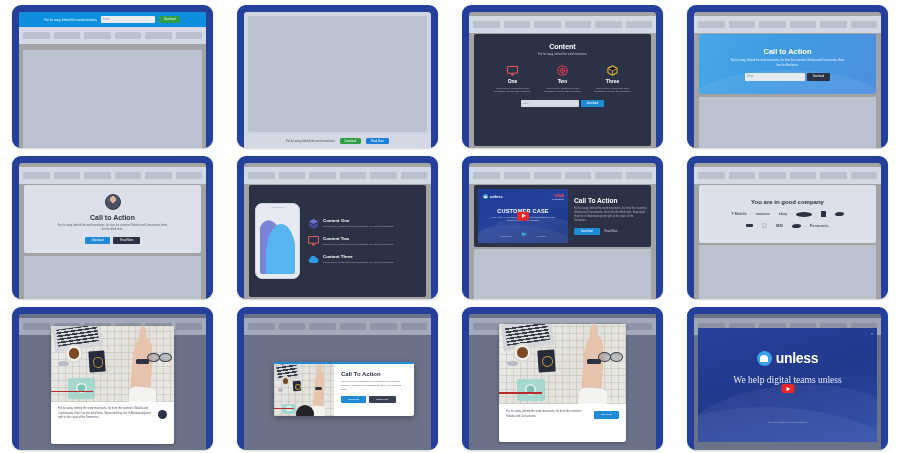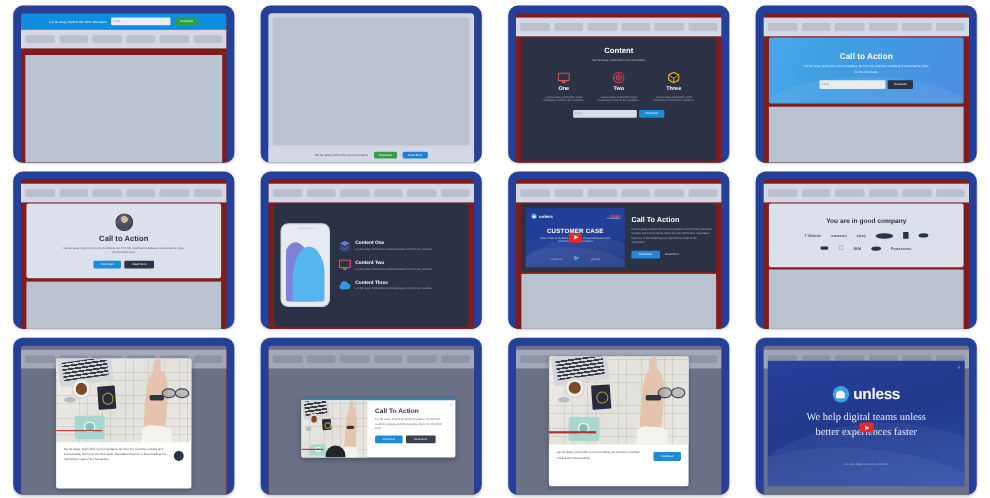--- a/index.html
+++ b/index.html
@@ -21,21 +21,21 @@
   .cell { width:225px; height:151px; position:relative; }
   .frame {
     position:absolute; left:12px; top:5px; right:12px; bottom:3px;
     background:#24409a;
     border-radius:9px;
     overflow:hidden;
     box-shadow:0 1px 2px rgba(0,0,0,.18);
   }
   .screen {
     position:absolute; left:7px; top:7px; right:7px; bottom:0;
-    background:#7f1d1d;
+    background:#a3a3a3;
     border-radius:3px 3px 0 0;
     overflow:hidden;
   }
 
   
   .navbar {
     height:17px; background:#d3d8e4;
     display:flex; align-items:center; gap:4px;
     padding:0 4px;
   }
@@ -713,21 +713,20 @@
         <div class="vidfull">
           <div class="w1"></div>
             <div class="w2"></div>
           <span class="vclose">×</span>
           <div class="logo">
             <span class="mk"></span>
             <span class="nm">unless</span>
           </div>
           <div class="head">
             <div>We help digital teams unless</div>
-            <div>better experiences faster</div>
           </div>
           <div class="yt2"></div>
           <div class="sub">No-code digital experience platform</div>
         </div>
       </div>
     </div>
   </div>
 
 </div>
 

